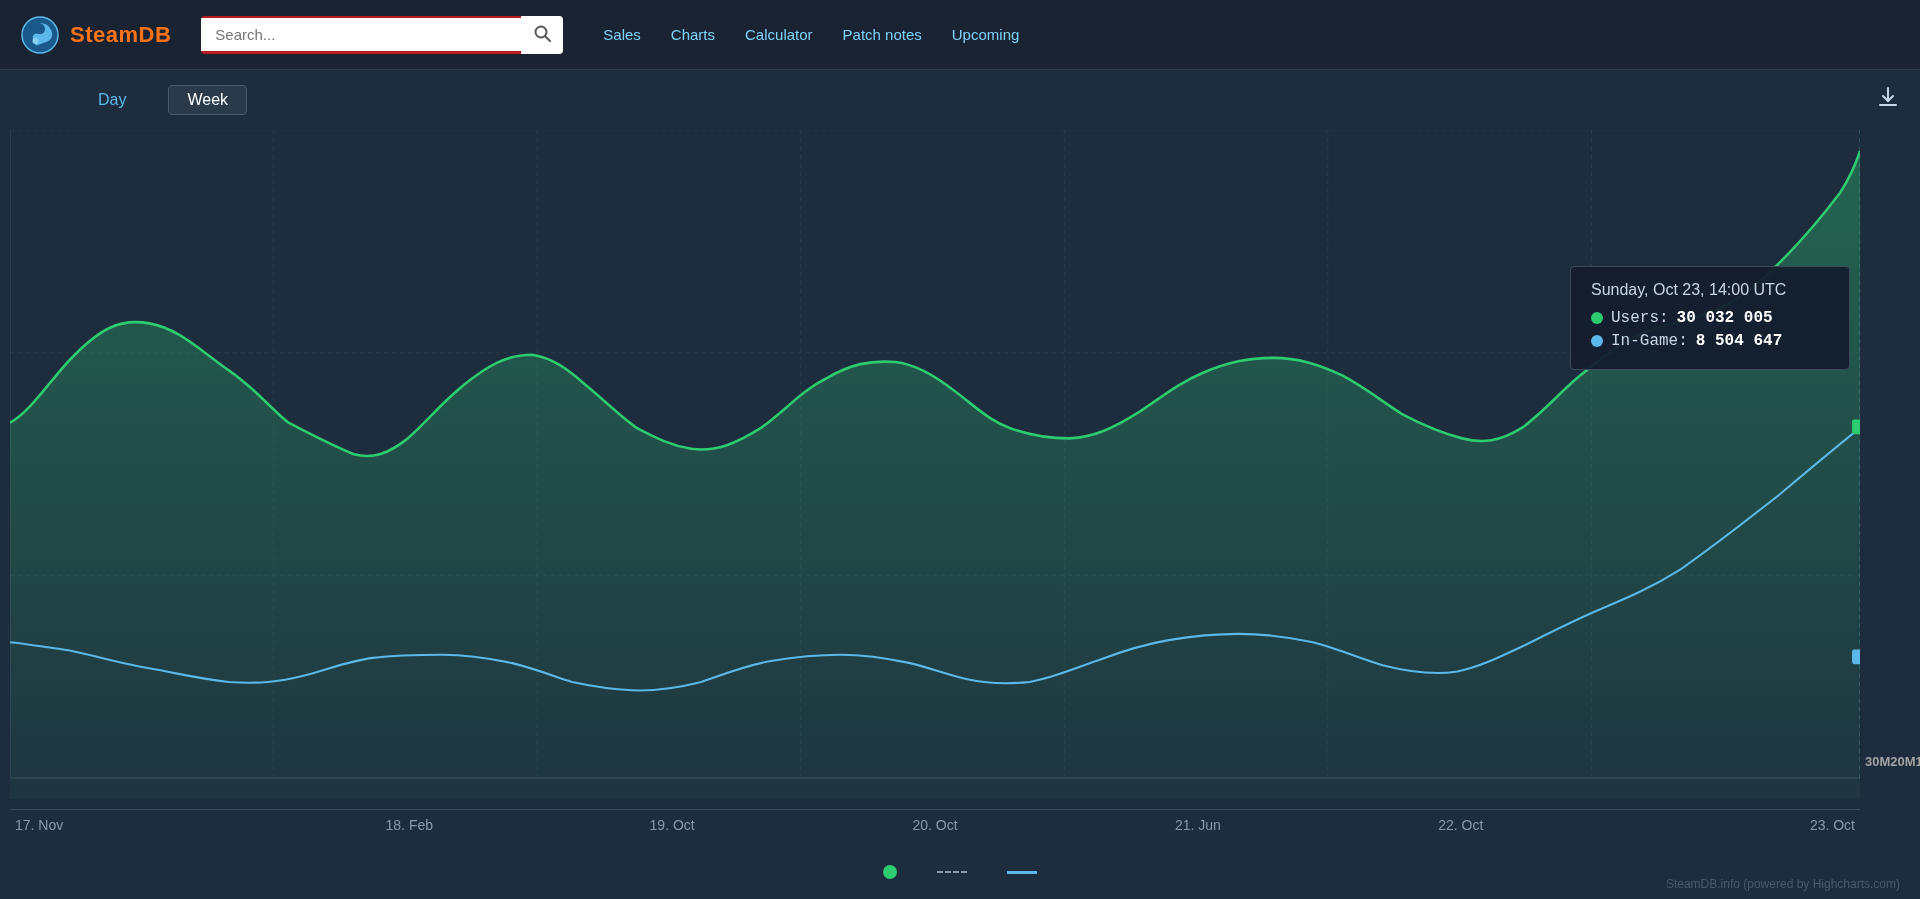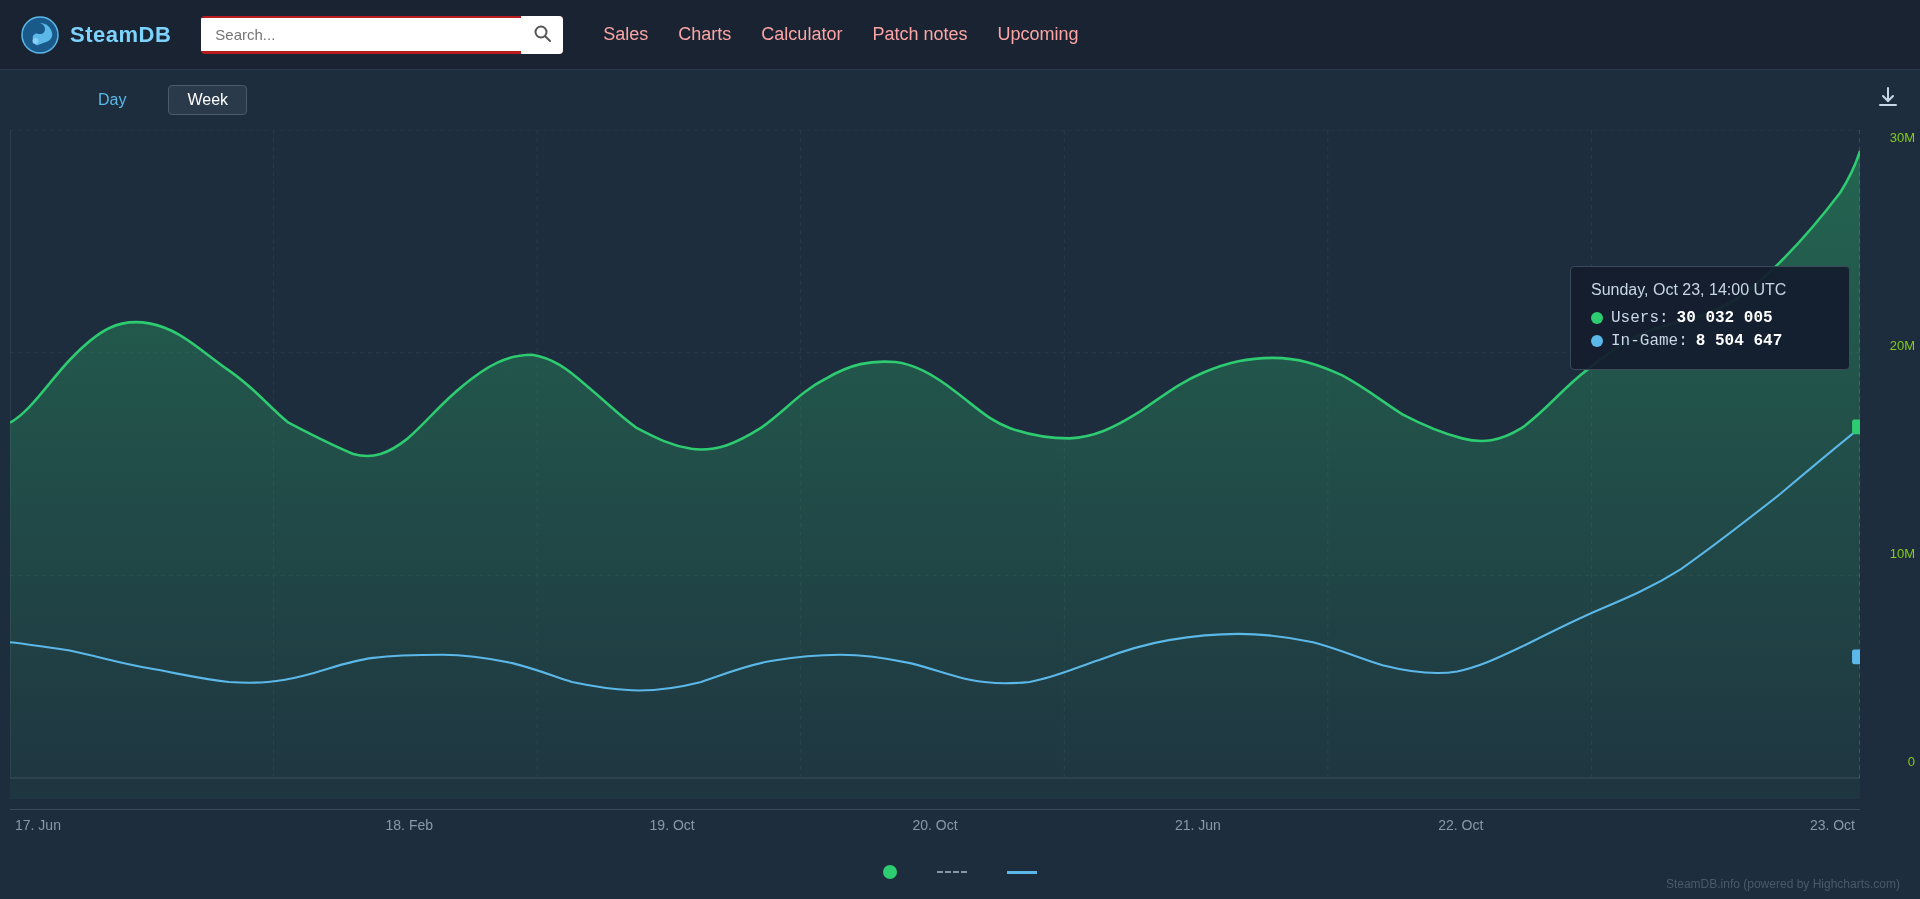--- a/index.html
+++ b/index.html
@@ -25,21 +25,21 @@
     .logo-area {
       display: flex;
       align-items: center;
       gap: 10px;
     }
     .logo-icon {
       width: 40px;
       height: 40px;
     }
     .logo-text {
-      color: #7dd3fc;
+      color: #f97316;
       font-size: 22px;
       font-weight: bold;
       letter-spacing: 0.5px;
     }
     .search-container {
       display: flex;
       align-items: center;
       background: #b91c1c;
       border-radius: 4px;
       overflow: hidden;
@@ -62,23 +62,23 @@
       color: #555;
       font-size: 16px;
     }
     .nav-links {
       display: flex;
       align-items: center;
       gap: 30px;
       margin-left: 20px;
     }
     .nav-link {
-      color: #fca5a5;
+      color: #7dd3fc;
       text-decoration: none;
-      font-size: 18px;
+      font-size: 15px;
       cursor: pointer;
     }
 
     
     .chart-wrapper {
       position: relative;
       width: 100%;
       height: 829px;
       background: #1e2d3e;
       padding: 15px 0 0 0;
@@ -139,27 +139,28 @@
       height: 100%;
     }
 
     
     .y-axis-labels {
       position: absolute;
       right: 5px;
       top: 60px;
       bottom: 100px;
       display: flex;
-      flex-direction: column;
+      flex-direction: row;
       justify-content: space-between;
       align-items: flex-end;
       width: 50px;
-      color: #84cc16;
+      color: #a3a3a3;
       font-size: 13px;
       padding-bottom: 30px;
+      font-weight: bold;
     }
 
     
     .x-axis-labels {
       position: absolute;
       left: 10px;
       right: 60px;
       bottom: 60px;
       height: 30px;
       display: flex;
@@ -463,21 +464,21 @@
       <span class="tooltip-value">30 032 005</span>
     </div>
     <div class="tooltip-row">
       <span class="tooltip-dot tooltip-dot-blue"></span>
       <span class="tooltip-label">In-Game:</span>
       <span class="tooltip-value">8 504 647</span>
     </div>
   </div>
 
   <div class="x-axis-labels">
-    <span class="x-label">17. Jun</span>
+    <span class="x-label">17. Nov</span>
     <span class="x-label">18. Feb</span>
     <span class="x-label">19. Oct</span>
     <span class="x-label">20. Oct</span>
     <span class="x-label">21. Jun</span>
     <span class="x-label">22. Oct</span>
     <span class="x-label">23. Oct</span>
   </div>
 
   <div class="chart-legend">
     <div class="legend-item">

